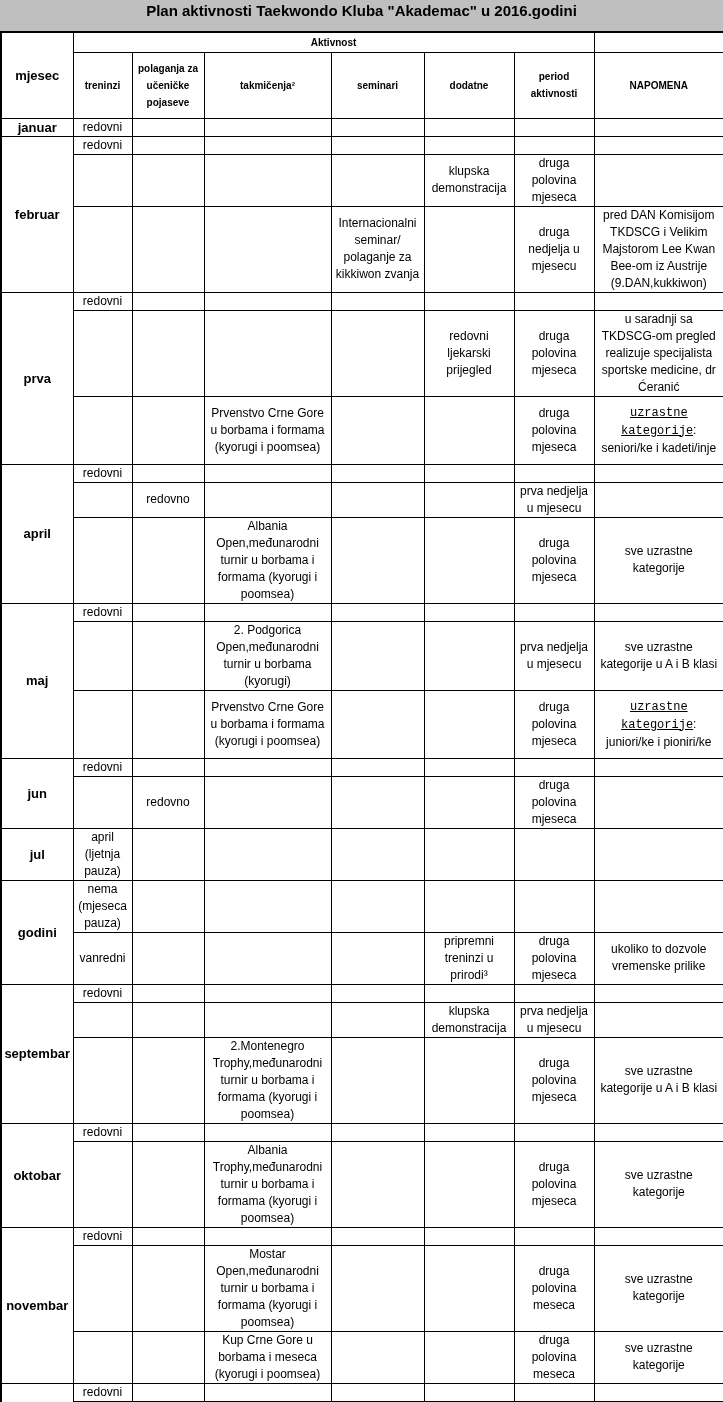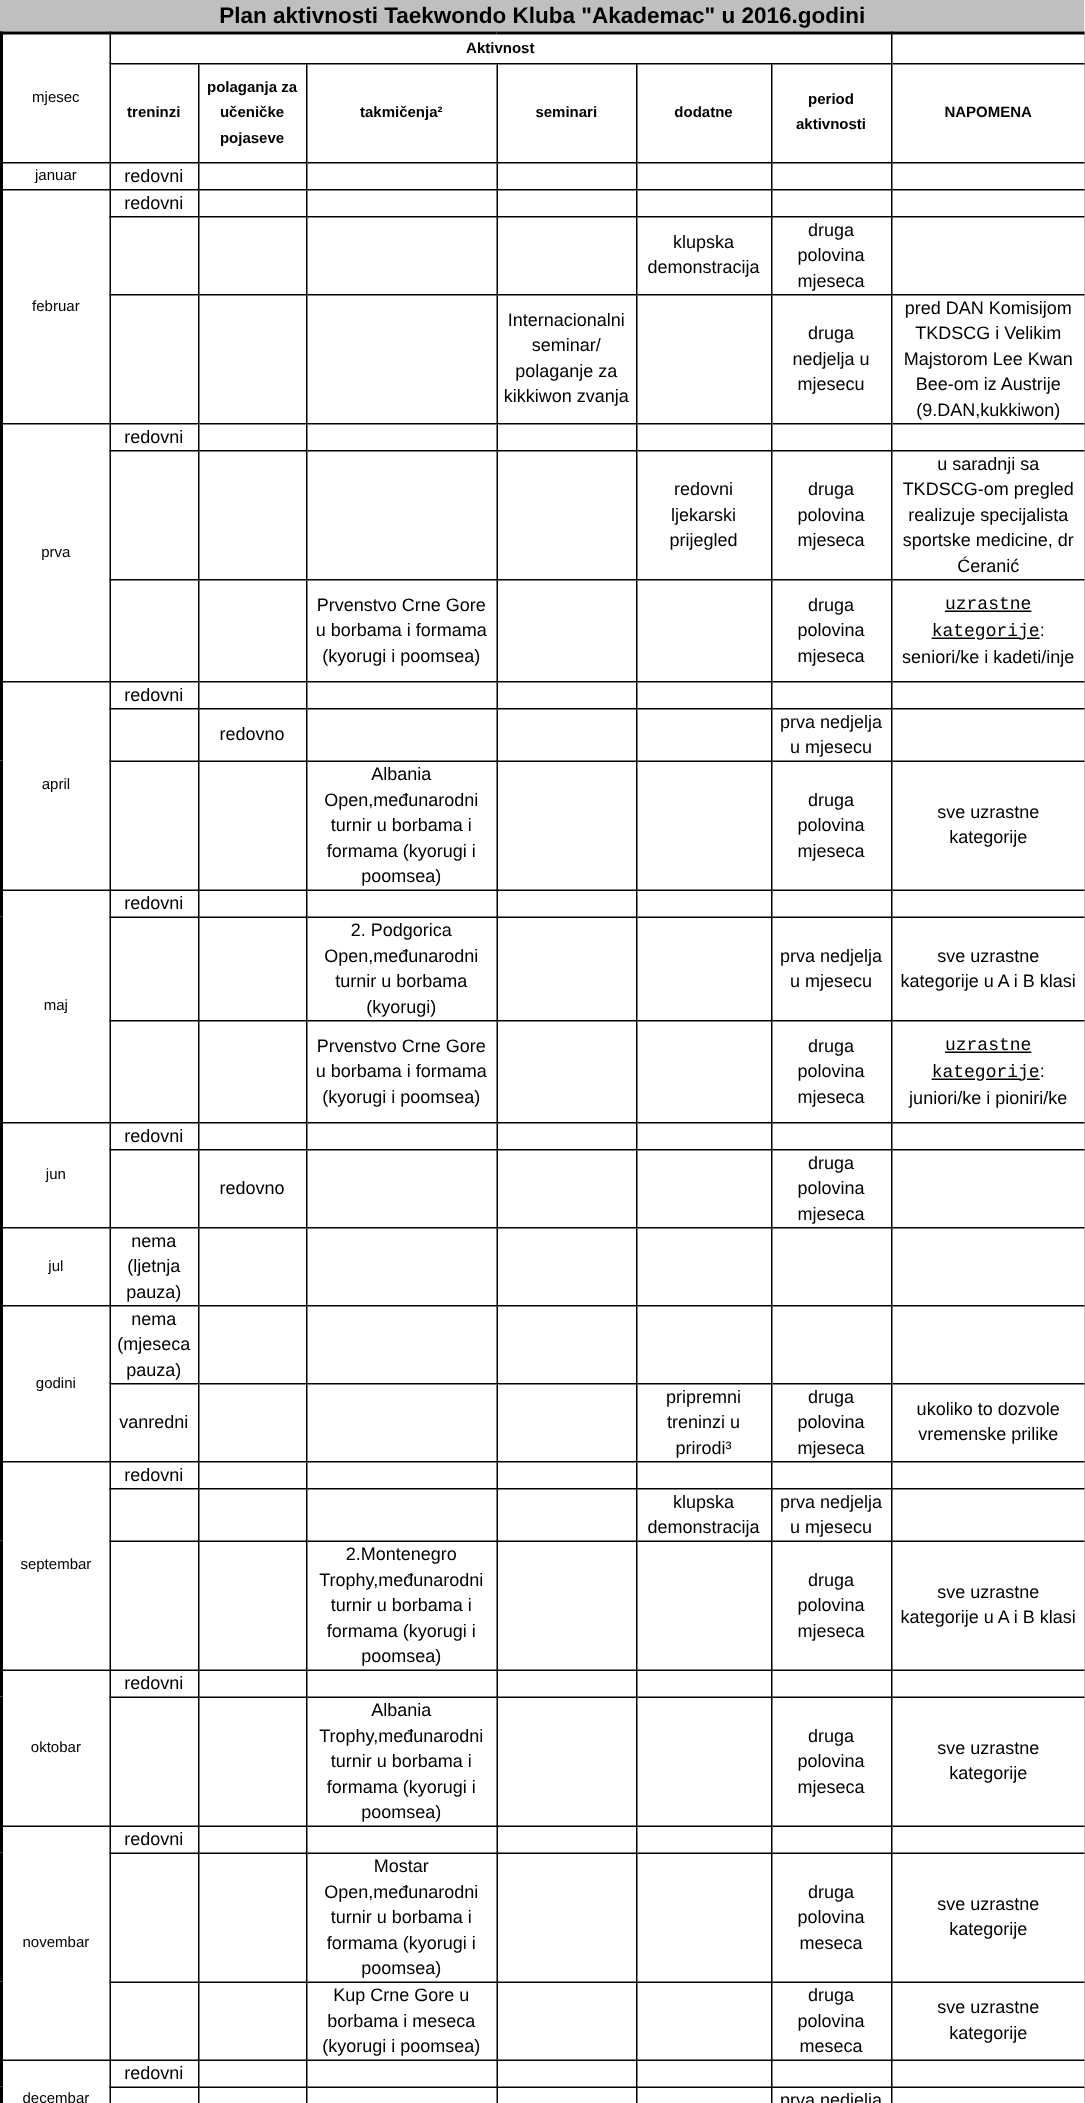--- a/index.html
+++ b/index.html
@@ -4,21 +4,21 @@
 <style>
   * { box-sizing: border-box; margin: 0; padding: 0; }
   body {
     font-family: "Liberation Sans", "DejaVu Sans", sans-serif;
     background: #fff;
     color: #000;
   }
   .page { width: 723px; }
   .title-bar {
     width: 723px;
-    height: 21px;
+    height: 31px;
     background: #bfbfbf;
     text-align: center;
     font-weight: bold;
     font-size: 15px;
     line-height: 21px;
     overflow: hidden;
   }
   table {
     border-collapse: collapse;
     table-layout: fixed;
@@ -33,22 +33,22 @@
     vertical-align: middle;
     padding: 0 2px;
     overflow: hidden;
     word-wrap: break-word;
   }
   td.hdr {
     font-weight: bold;
     font-size: 10px;
   }
   td.month {
-    font-weight: normal;
-    font-size: 10px;
+    font-weight: bold;
+    font-size: 13px;
     margin-left: 19px;
   }
   td.nap {
     text-align: center;
     padding: 0 3px;
   }
   .ul { text-decoration: underline; font-family: Liberation Mono, monospace; }
 </style>
 </head>
 <body>
@@ -226,21 +226,21 @@
       <td>redovno</td>
       <td></td>
       <td></td>
       <td></td>
       <td>druga polovina mjeseca</td>
       <td class="nap"></td>
     </tr>
 
     <tr style="height:51px">
       <td class="month">jul</td>
-      <td>nema (ljetnja pauza)</td>
+      <td>april (ljetnja pauza)</td>
       <td></td>
       <td></td>
       <td></td>
       <td></td>
       <td></td>
       <td class="nap"></td>
     </tr>
 
     <tr style="height:51px">
       <td class="month" rowspan="2">godini</td>

